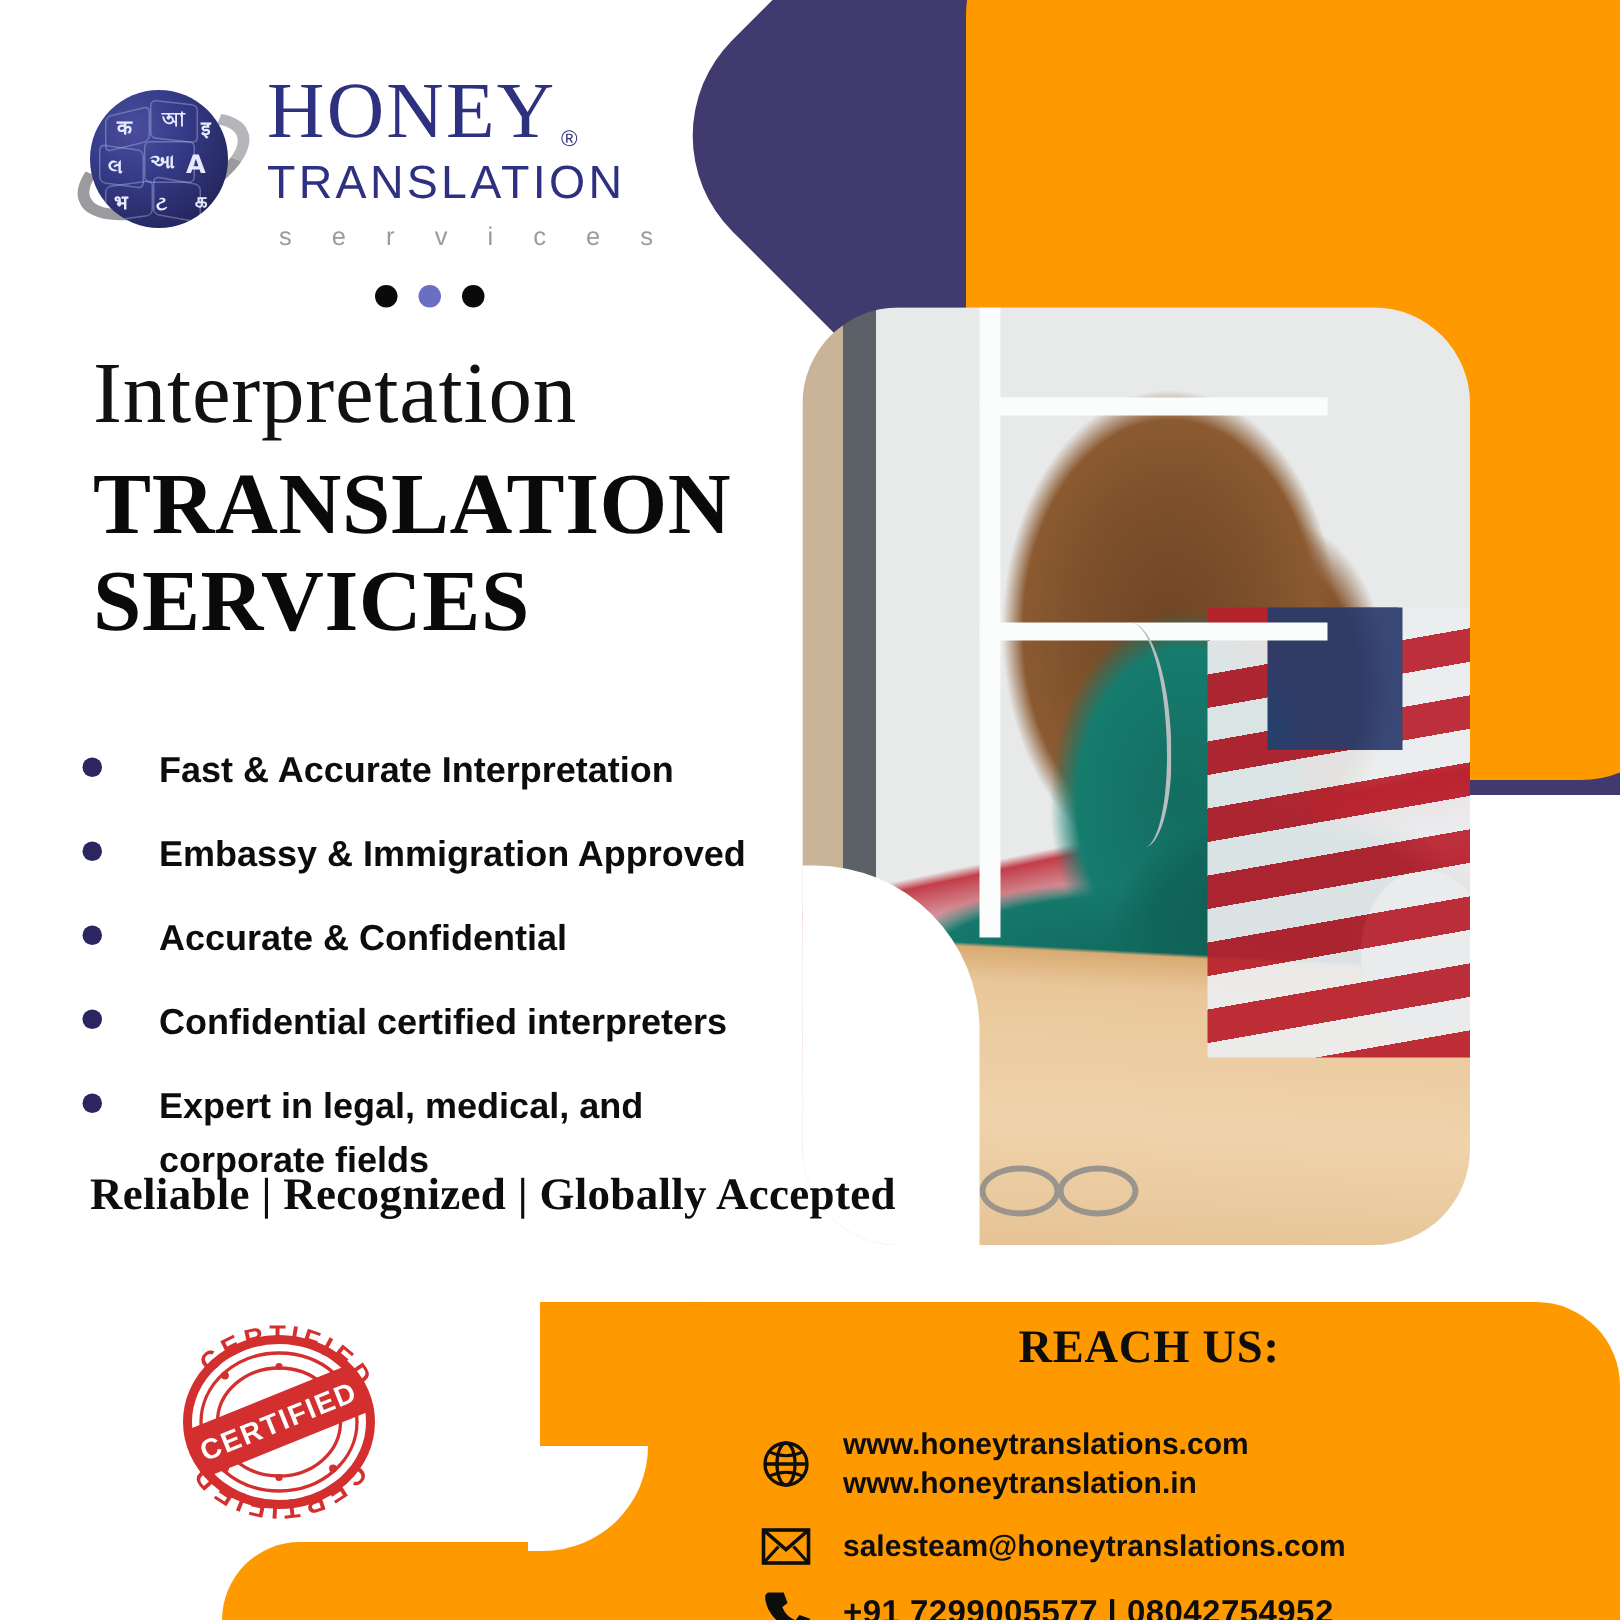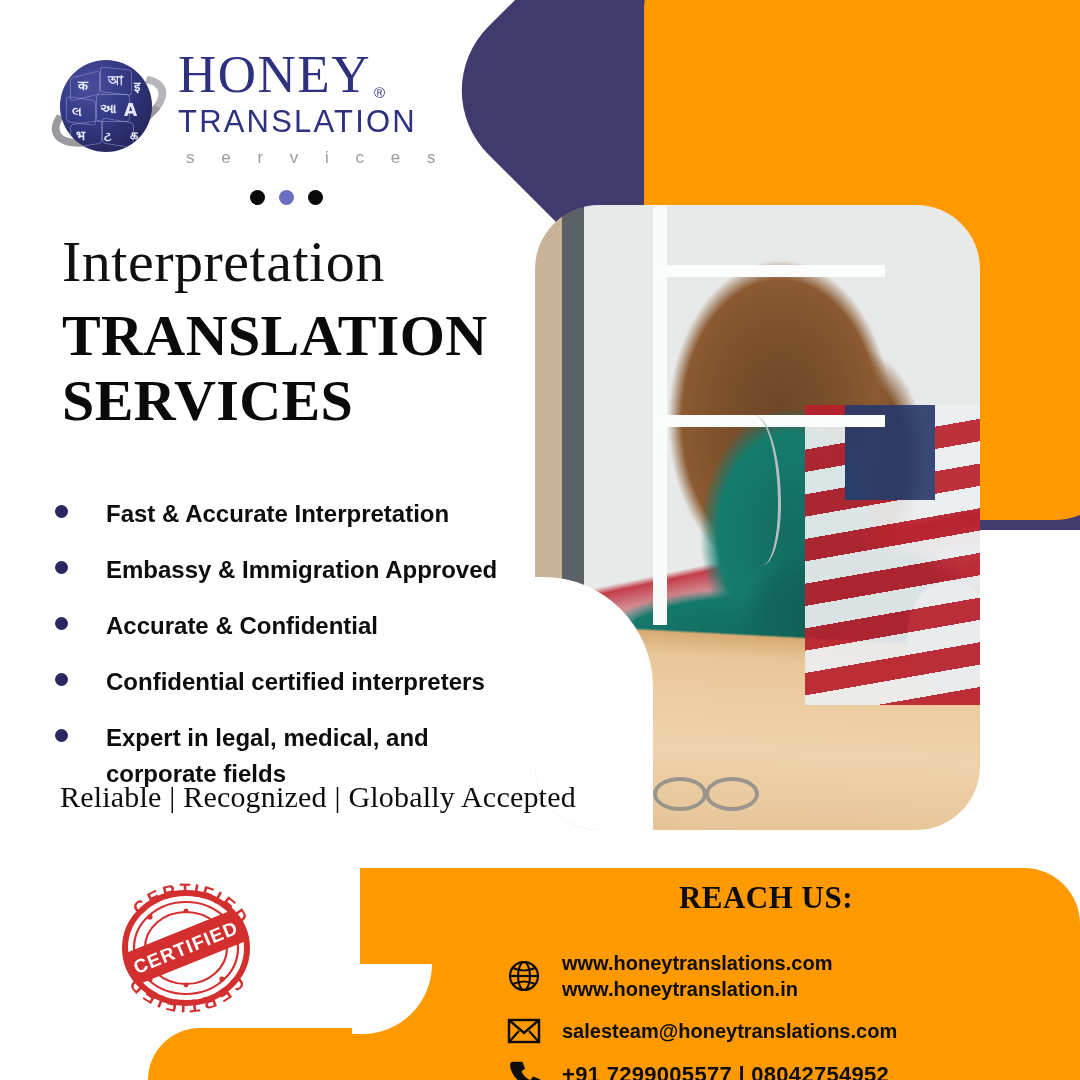--- a/index.html
+++ b/index.html
@@ -192,21 +192,21 @@
   }
   .bullet-text {
     font-family:"Liberation Sans", sans-serif;
     font-size:24px; font-weight:700; color:#0d0d0d; line-height:1.5;
   }
 
   
   #tagline {
     position:absolute; left:60px; top:780px;
     font-family:"Liberation Serif", serif;
-    font-size:30px; font-weight:400; color:#0d0d0d;
+    font-size:30px; font-weight:700; color:#0d0d0d;
     letter-spacing:.2px; white-space:nowrap;
   }
 
   
   #footer-hi {
     position:absolute; left:420px; top:868px; width:660px; height:212px;
     background:var(--orange); border-radius:56px 56px 0 0;
   }
   #footer-hi-fill { position:absolute; left:420px; top:980px; width:660px; height:100px; background:var(--orange); }
   #footer-lo {

